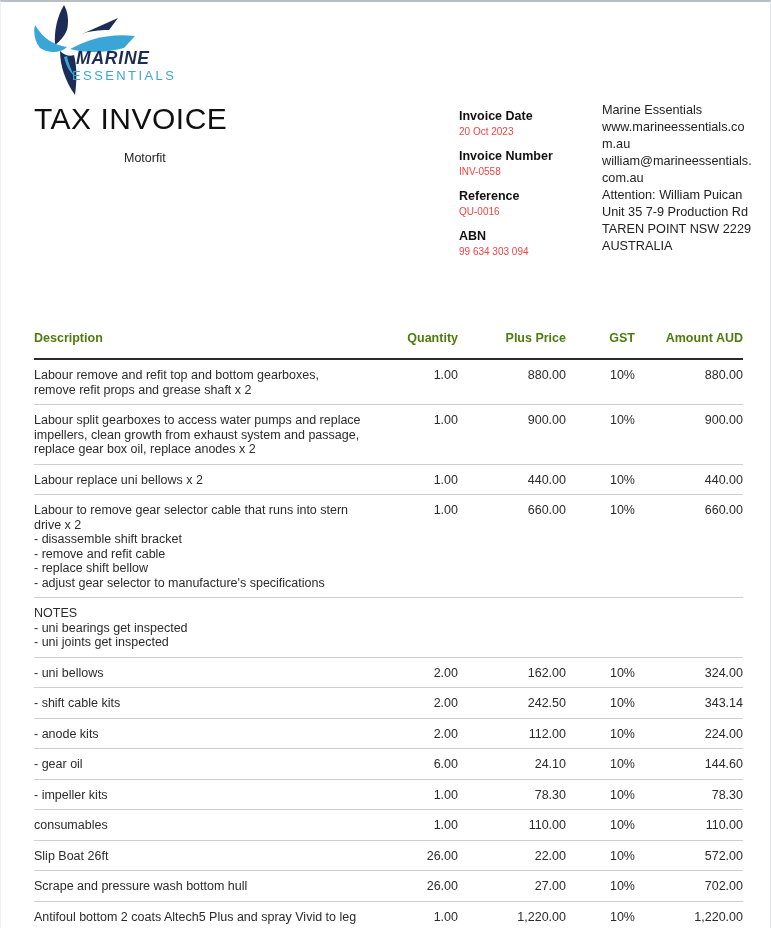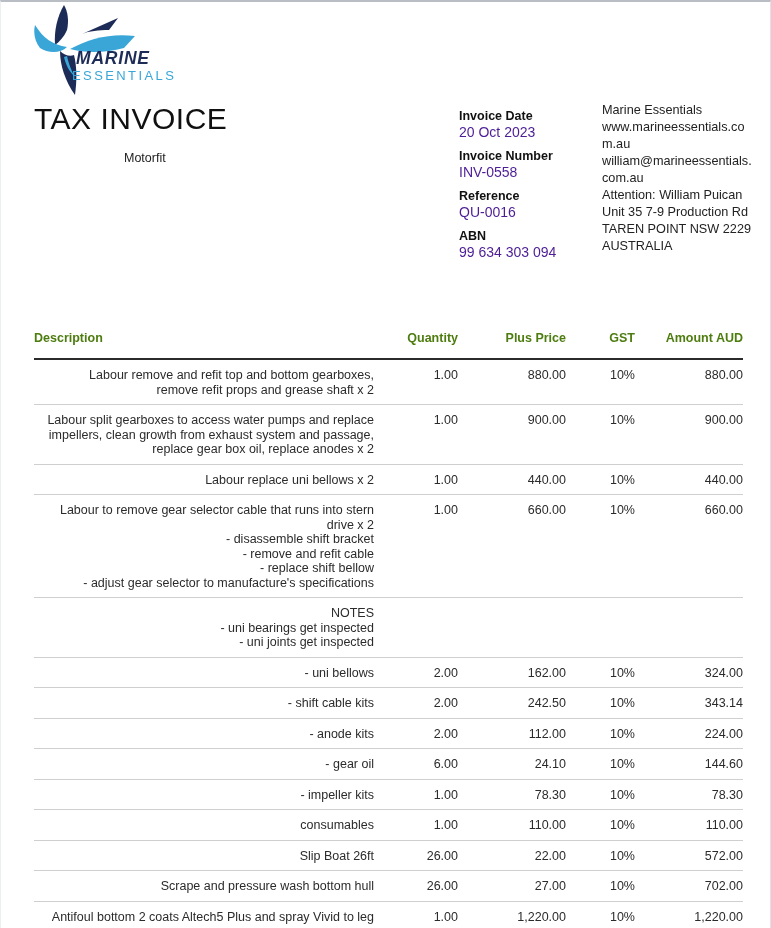--- a/index.html
+++ b/index.html
@@ -34,21 +34,21 @@
   
   .title{
     position:absolute;left:33px;top:100px;
     font-size:30px;letter-spacing:0.5px;color:#101010;
   }
   .subtitle{position:absolute;left:123px;top:149px;font-size:12.5px;color:#222;}
   
   .meta{position:absolute;left:458px;top:106px;width:140px;}
   .meta-item{margin-bottom:8px;}
   .meta-label{font-weight:bold;font-size:12.5px;line-height:16px;color:#111;}
-  .meta-value{font-size:14px;line-height:16px;color:#4c1d95;}
+  .meta-value{font-size:10px;line-height:16px;color:#ef4444;}
   
   .seller{
     position:absolute;left:601px;top:100px;width:150px;
     font-size:12.7px;line-height:17px;color:#222;
     overflow-wrap:anywhere;
   }
   
   .invoice-table{
     position:absolute;left:33px;top:329px;width:709px;
     border-collapse:collapse;table-layout:fixed;
@@ -59,21 +59,21 @@
     padding:0 0 12px 0;border-bottom:2px solid #2b2b2b;color:#4d7c0f;
     line-height:15px;
   }
   .invoice-table th.col-desc{text-align:left;}
   .invoice-table td{
     vertical-align:top;text-align:right;
     padding:8px 0 7px 0;border-bottom:1px solid #cfcfcf;
     line-height:14.5px;
   }
   .invoice-table td.cell-desc{
-    text-align:right;white-space:pre-line;padding-right:20px;
+    text-align:left;white-space:pre-line;padding-right:20px;
   }
 </style>
 </head>
 <body>
 
 <div class="page">
 
   <div class="logo">
     <svg width="150" height="92" viewBox="0 0 150 92">
 

